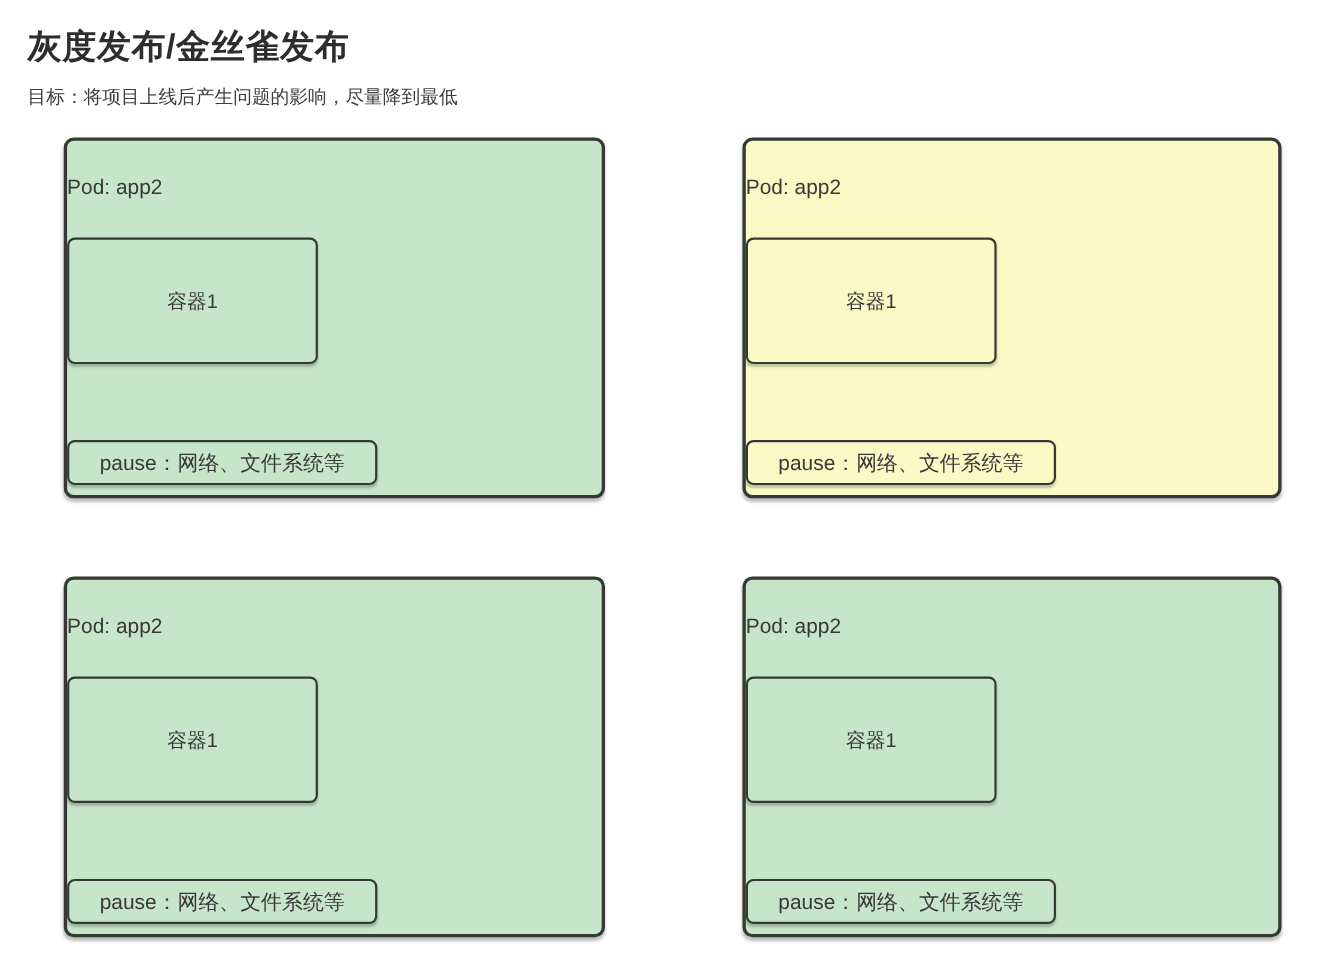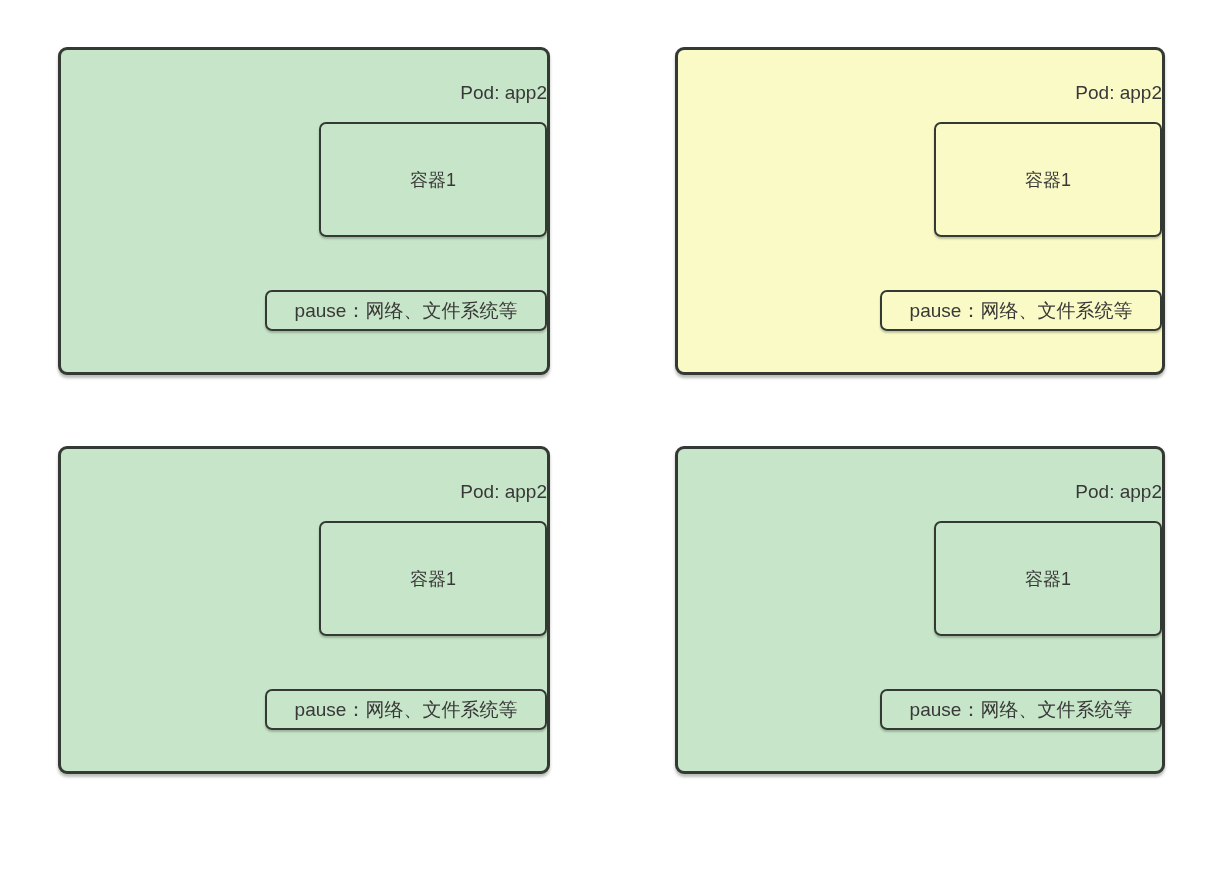--- a/index.html
+++ b/index.html
@@ -30,22 +30,23 @@
     grid-template-columns: 492px 490px;
     gap: 71px 125px;
     margin: 25px 0 0 58px;
   }
   .pod {
     height: 328px;
     border: 3px solid var(--line, #343a33);
     border-radius: 9px;
     display: flex;
     flex-direction: column;
-    align-items: flex-end;
+    align-items: flex-start;
     box-shadow: 0 3px 3px rgba(55, 65, 55, 0.35);
+    gap: 16px;
   }
   .pod[data-variant="green"]  { background: var(--green, #c7e5c8); }
   .pod[data-variant="yellow"] { background: var(--yellow, #fafac6); }
   .pod-title {
     margin-top: 32px;
     font-size: 19px;
     line-height: 22px;
     color: #383838;
   }
   .container-box {
@@ -72,20 +73,22 @@
     justify-content: center;
     font-size: 19px;
     color: #383838;
     box-shadow: 0 2px 2px rgba(55, 65, 55, 0.30);
   }
 </style>
 </head>
 <body>
 
 <div class="header">
+  <h1 class="page-title">灰度发布/金丝雀发布</h1>
+  <div class="page-subtitle">目标：将项目上线后产生问题的影响，尽量降到最低</div>
 </div>
 
 <div class="pod-grid">
 
   <div class="pod" data-variant="green">
     <div class="pod-title">Pod: app2</div>
     <div class="container-box">
       <span>容器1</span>
     </div>
     <div class="pause-box">

